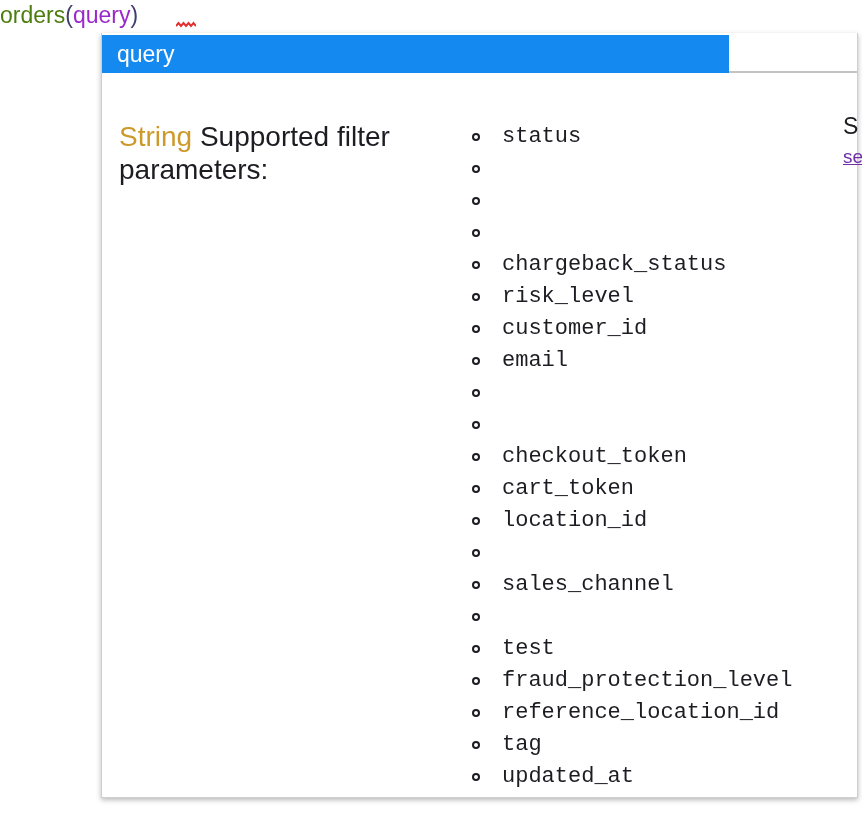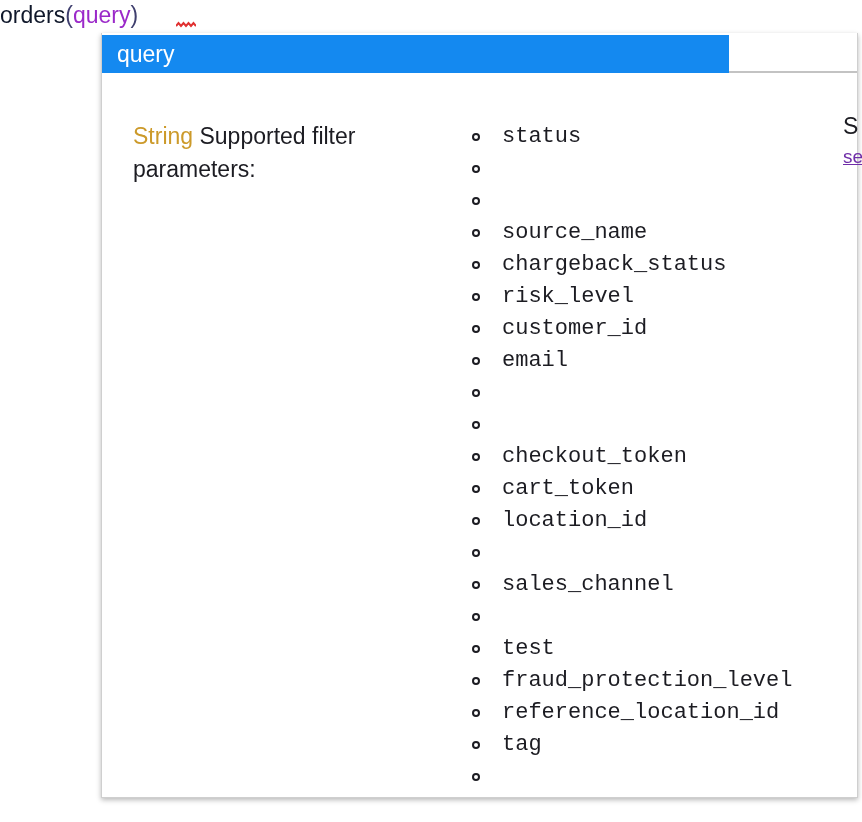--- a/index.html
+++ b/index.html
@@ -91,24 +91,24 @@
     left: 0;
     top: 42px;
     right: 0;
     bottom: 0;
     background: #ffffff;
   }
 
   
   .desc-col {
     position: absolute;
-    left: 31px;
+    left: 17px;
     top: 45px;
     width: 310px;
-    font-size: 23px;
+    font-size: 28px;
     line-height: 33px;
     color: #1c1c22;
   }
   .type-name {
     color: #cc9a2a;
   }
   .desc-text {
     color: #1c1c22;
   }
 
@@ -166,21 +166,21 @@
     line-height: 30px;
     color: #6f2da8;
     text-decoration: underline;
     white-space: nowrap;
   }
 </style>
 </head>
 <body>
 
 <div class="code-line">
-  <span class="tok-fn" style="color: #0f172a;">orders</span><span class="tok-paren">(</span><span class="tok-arg" style="color: rgb(155, 41, 201);">query</span><span class="tok-paren-close">)</span>
+  <span class="tok-fn" style="color: #4d7c0f;">orders</span><span class="tok-paren">(</span><span class="tok-arg" style="color: rgb(155, 41, 201);">query</span><span class="tok-paren-close">)</span>
   <span class="squiggle">
     <svg width="20" height="7" viewBox="0 0 20 7" xmlns="http://www.w3.org/2000/svg">
       <path d="M0 5 L2.5 2 L5 5 L7.5 2 L10 5 L12.5 2 L15 5 L17.5 2 L20 5" fill="none" stroke="#e03030" stroke-width="2"></path>
     </svg>
   </span>
 </div>
 
 <div class="tooltip-panel">
 
   <div class="panel-header" style="background: rgb(20, 137, 240);">query</div>
@@ -191,38 +191,38 @@
     <div class="desc-col">
       <span class="type-name" style="color: rgb(204, 154, 42);">String</span>
       <span class="desc-text">Supported filter parameters:</span>
     </div>
 
     <div class="params-col">
       <ul class="params-list" id="params-list">
           <li><span class="bullet"></span><span>status</span></li>
           <li><span class="bullet"></span></li>
           <li><span class="bullet"></span></li>
-          <li><span class="bullet"></span><span>source_name</span></li>
+          <li><span class="bullet"></span></li>
           <li><span class="bullet"></span><span>chargeback_status</span></li>
           <li><span class="bullet"></span><span>risk_level</span></li>
           <li><span class="bullet"></span><span>customer_id</span></li>
           <li><span class="bullet"></span><span>email</span></li>
           <li><span class="bullet"></span></li>
           <li><span class="bullet"></span></li>
           <li><span class="bullet"></span><span>checkout_token</span></li>
           <li><span class="bullet"></span><span>cart_token</span></li>
           <li><span class="bullet"></span><span>location_id</span></li>
           <li><span class="bullet"></span></li>
           <li><span class="bullet"></span><span>sales_channel</span></li>
           <li><span class="bullet"></span></li>
           <li><span class="bullet"></span><span>test</span></li>
           <li><span class="bullet"></span><span>fraud_protection_level</span></li>
           <li><span class="bullet"></span><span>reference_location_id</span></li>
           <li><span class="bullet"></span><span>tag</span></li>
-          <li><span class="bullet"></span></li>
+          <li><span class="bullet"></span><span>updated_at</span></li>
           <li><span>created_at</span></li>
         </ul>
     </div>
 
   </div>
 </div>
 
 <div class="right-col">
   <span class="rc-text">S</span>
   <span class="rc-link" style="color: rgb(111, 45, 168);">se</span>

